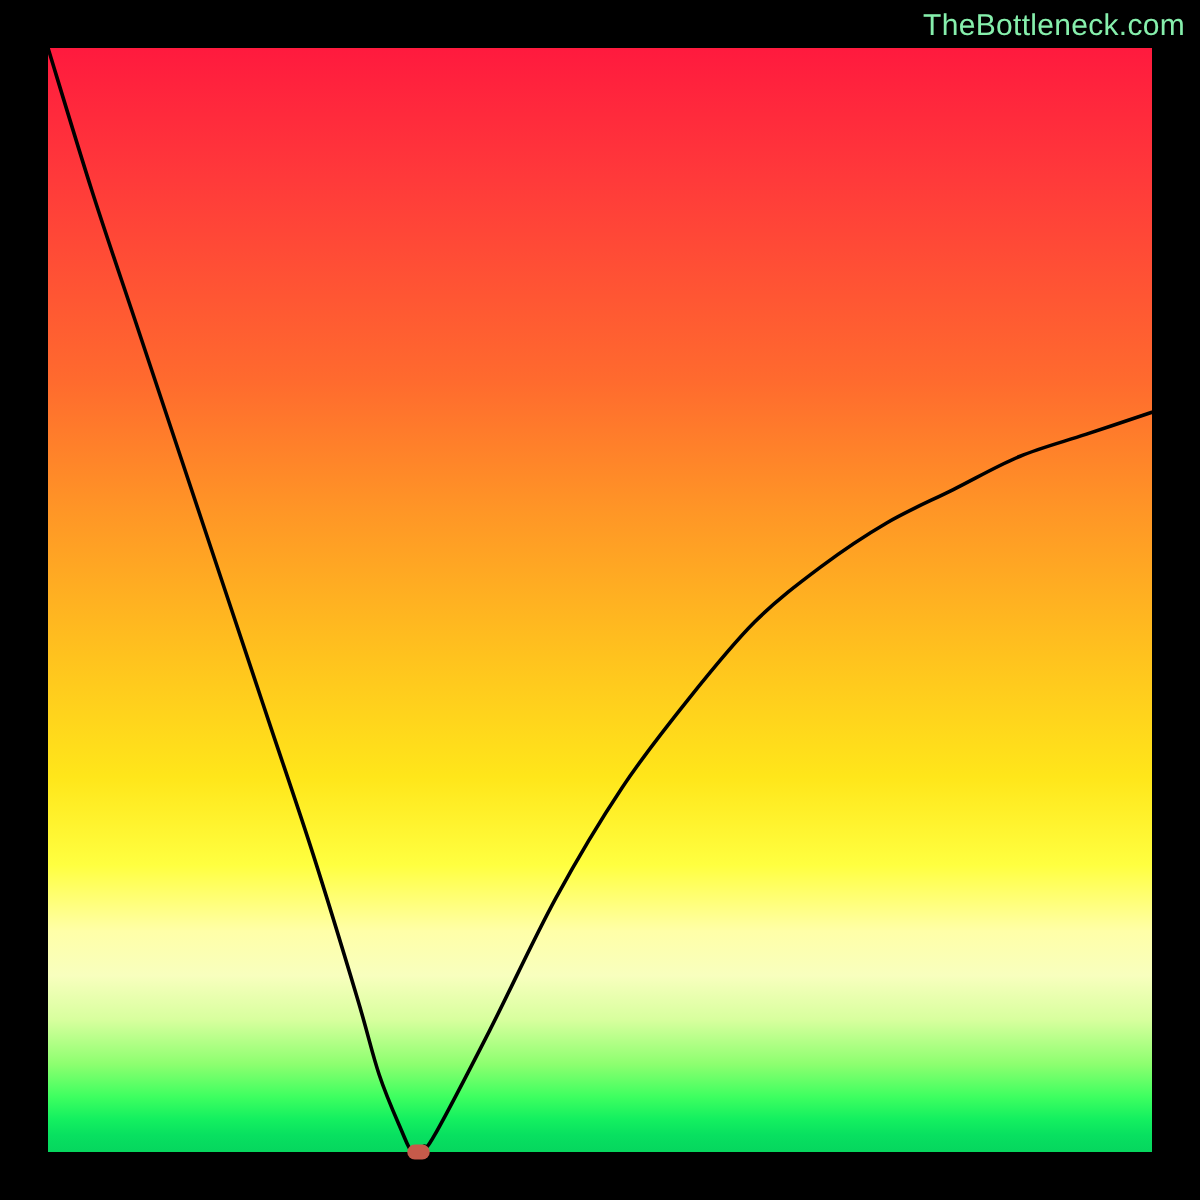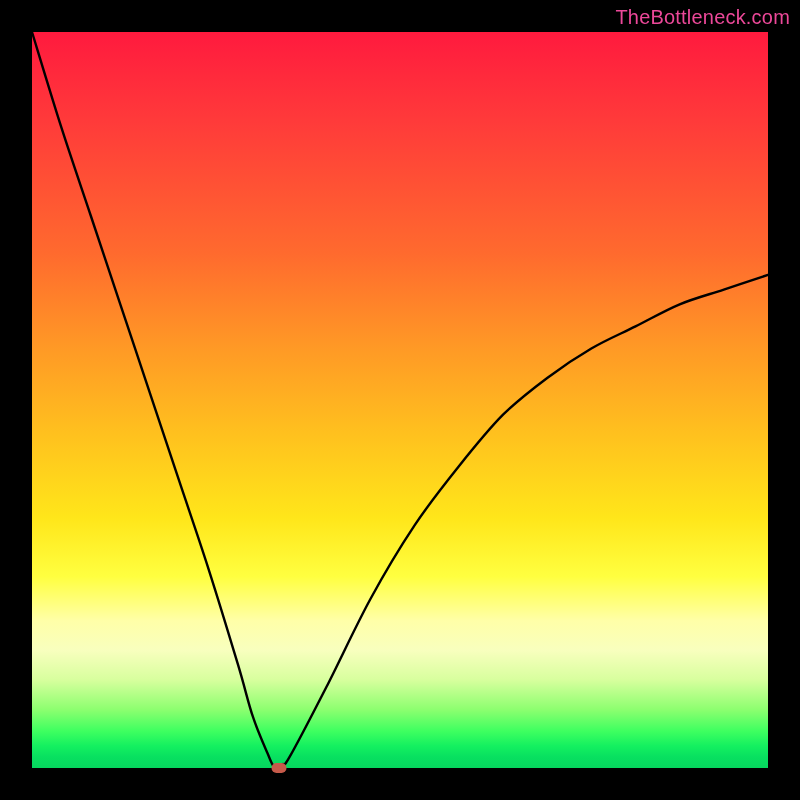--- a/index.html
+++ b/index.html
@@ -56,21 +56,21 @@
     width: 15px;
     height: 10px;
     border-radius: 5px;
     background: #c65a4a;
     transform: translate(-50%, -50%);
   }
   .watermark {
     position: absolute;
     top: 6px;
     right: 10px;
-    color: #ec4899;
+    color: #86efac;
     font-size: 20px;
     letter-spacing: 0.2px;
     font-weight: 400;
   }
 </style>
 </head>
 <body>
 
 <div class="frame">
   <div class="plot">

